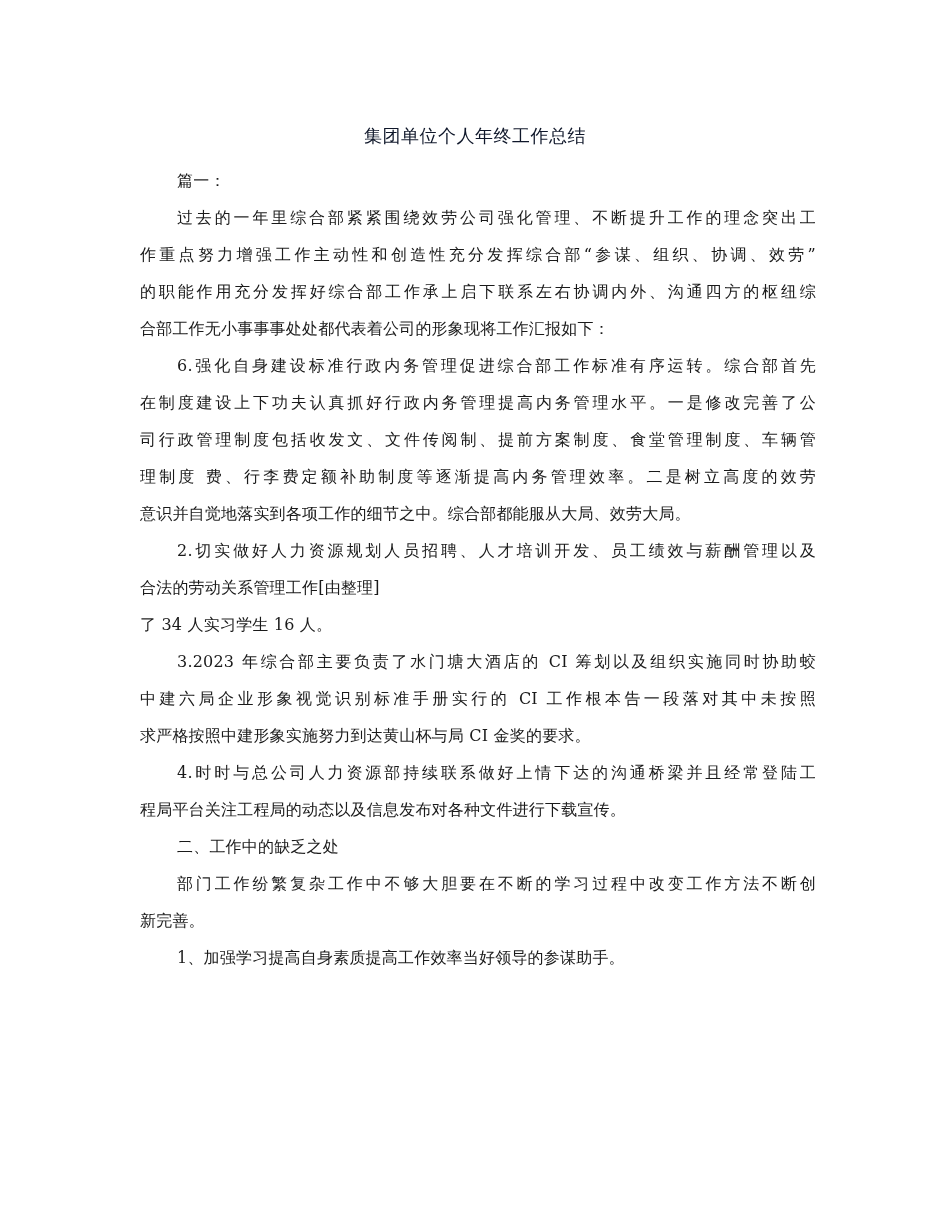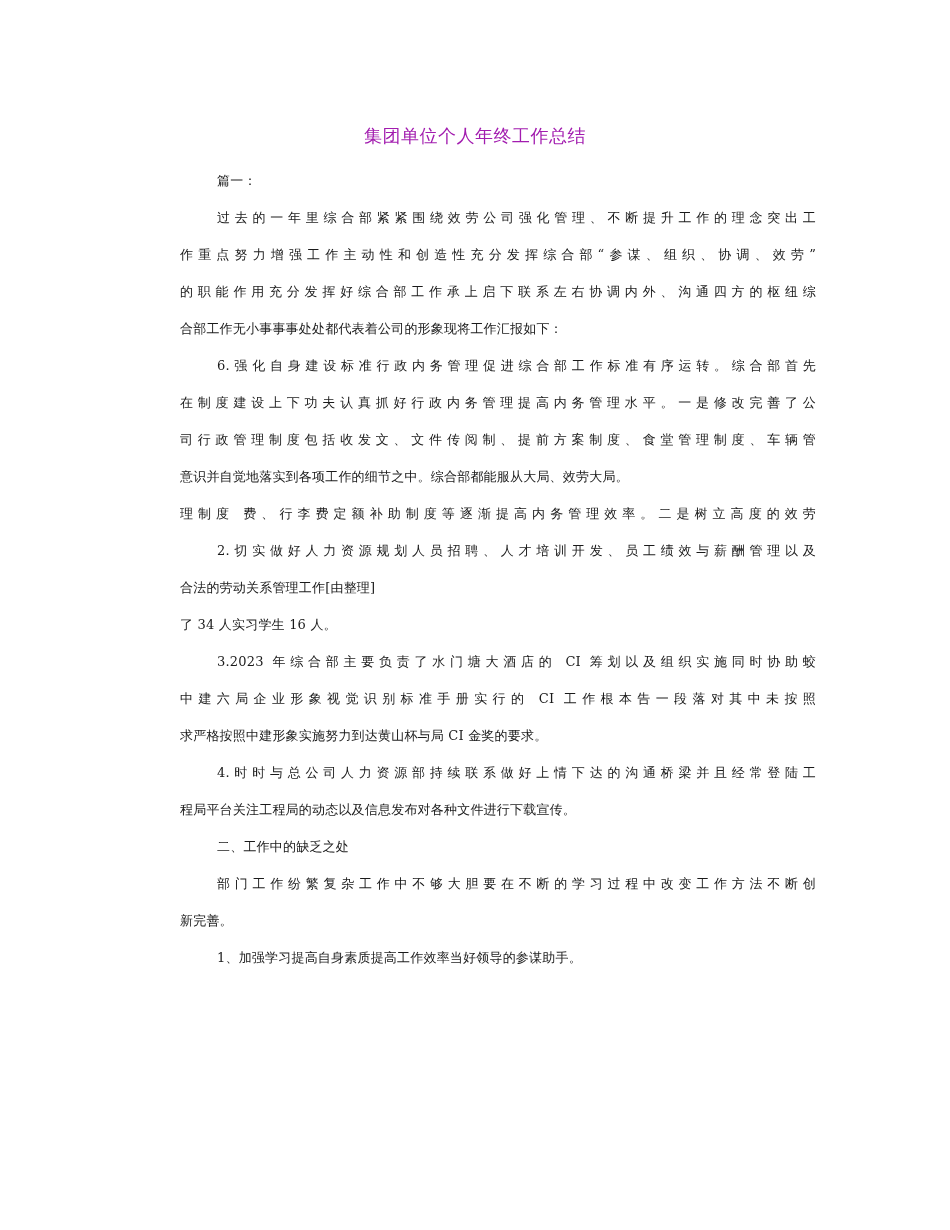--- a/index.html
+++ b/index.html
@@ -24,37 +24,36 @@
       background: #ffffff;
     }
     .title {
       position: absolute;
       top: 124px;
       left: 0;
       width: 950px;
       text-align: center;
       font-size: 18px;
       line-height: 24px;
-      color: #a21caf;
+      color: #0f172a;
       letter-spacing: 0.5px;
     }
     .body-text {
       position: absolute;
       left: 140px;
       top: 162px;
       width: 676px;
     }
     .line {
       height: 37px;
       line-height: 37px;
-      font-size: 13px;
+      font-size: 16px;
       white-space: nowrap;
       overflow: visible;
       letter-spacing: 0.2px;
-      margin-left: 40px;
     }
     .indent {
       padding-left: 37px;
     }
     .line-justify {
       text-align: justify;
       text-align-last: justify;
     }
   </style>
 </head>
@@ -64,22 +63,22 @@
   <div class="title">集团单位个人年终工作总结</div>
   <div class="body-text" id="body-text">
       <div class="line indent">篇一：</div>
       <div class="line indent line-justify">过去的一年里综合部紧紧围绕效劳公司强化管理、不断提升工作的理念突出工</div>
       <div class="line line-justify">作重点努力增强工作主动性和创造性充分发挥综合部“参谋、组织、协调、效劳”</div>
       <div class="line line-justify">的职能作用充分发挥好综合部工作承上启下联系左右协调内外、沟通四方的枢纽综</div>
       <div class="line">合部工作无小事事事处处都代表着公司的形象现将工作汇报如下：</div>
       <div class="line indent line-justify">6.强化自身建设标准行政内务管理促进综合部工作标准有序运转。综合部首先</div>
       <div class="line line-justify">在制度建设上下功夫认真抓好行政内务管理提高内务管理水平。一是修改完善了公</div>
       <div class="line line-justify">司行政管理制度包括收发文、文件传阅制、提前方案制度、食堂管理制度、车辆管</div>
+      <div class="line line-justify">理制度  费、行李费定额补助制度等逐渐提高内务管理效率。二是树立高度的效劳</div>
       <div class="line">意识并自觉地落实到各项工作的细节之中。综合部都能服从大局、效劳大局。</div>
-      <div class="line line-justify">理制度  费、行李费定额补助制度等逐渐提高内务管理效率。二是树立高度的效劳</div>
       <div class="line indent line-justify">2.切实做好人力资源规划人员招聘、人才培训开发、员工绩效与薪酬管理以及</div>
       <div class="line">合法的劳动关系管理工作[由整理]</div>
       <div class="line">了 34 人实习学生 16 人。</div>
       <div class="line indent line-justify">3.2023 年综合部主要负责了水门塘大酒店的 CI 筹划以及组织实施同时协助蛟</div>
       <div class="line line-justify">中建六局企业形象视觉识别标准手册实行的 CI 工作根本告一段落对其中未按照</div>
       <div class="line">求严格按照中建形象实施努力到达黄山杯与局 CI 金奖的要求。</div>
       <div class="line indent line-justify">4.时时与总公司人力资源部持续联系做好上情下达的沟通桥梁并且经常登陆工</div>
       <div class="line">程局平台关注工程局的动态以及信息发布对各种文件进行下载宣传。</div>
       <div class="line indent">二、工作中的缺乏之处</div>
       <div class="line indent line-justify">部门工作纷繁复杂工作中不够大胆要在不断的学习过程中改变工作方法不断创</div>

